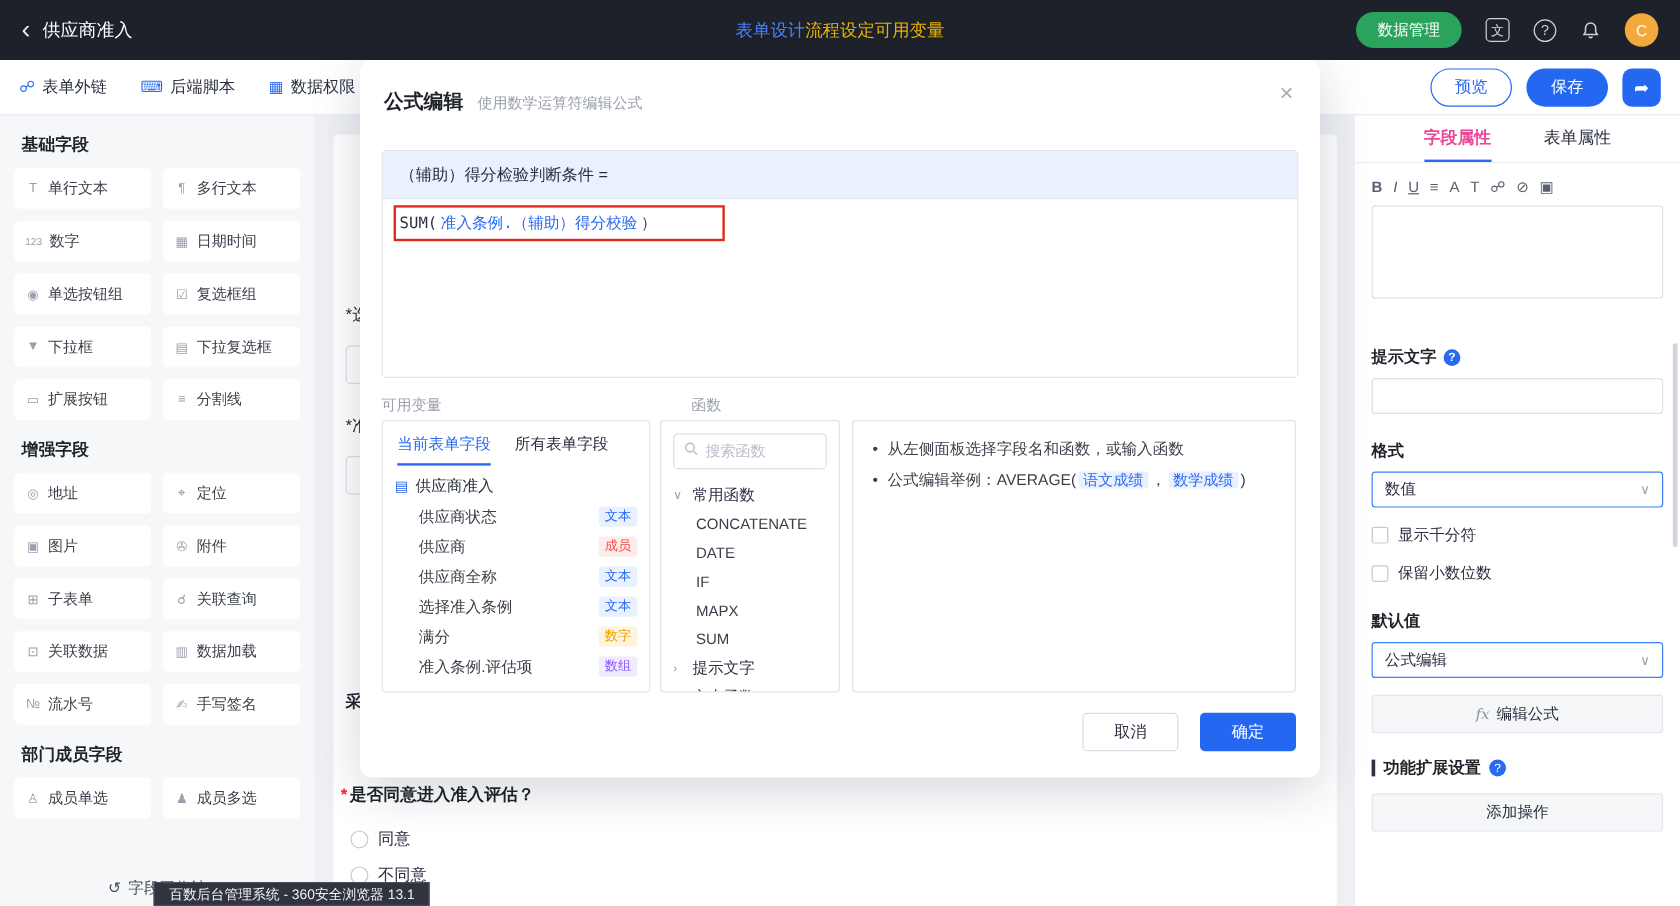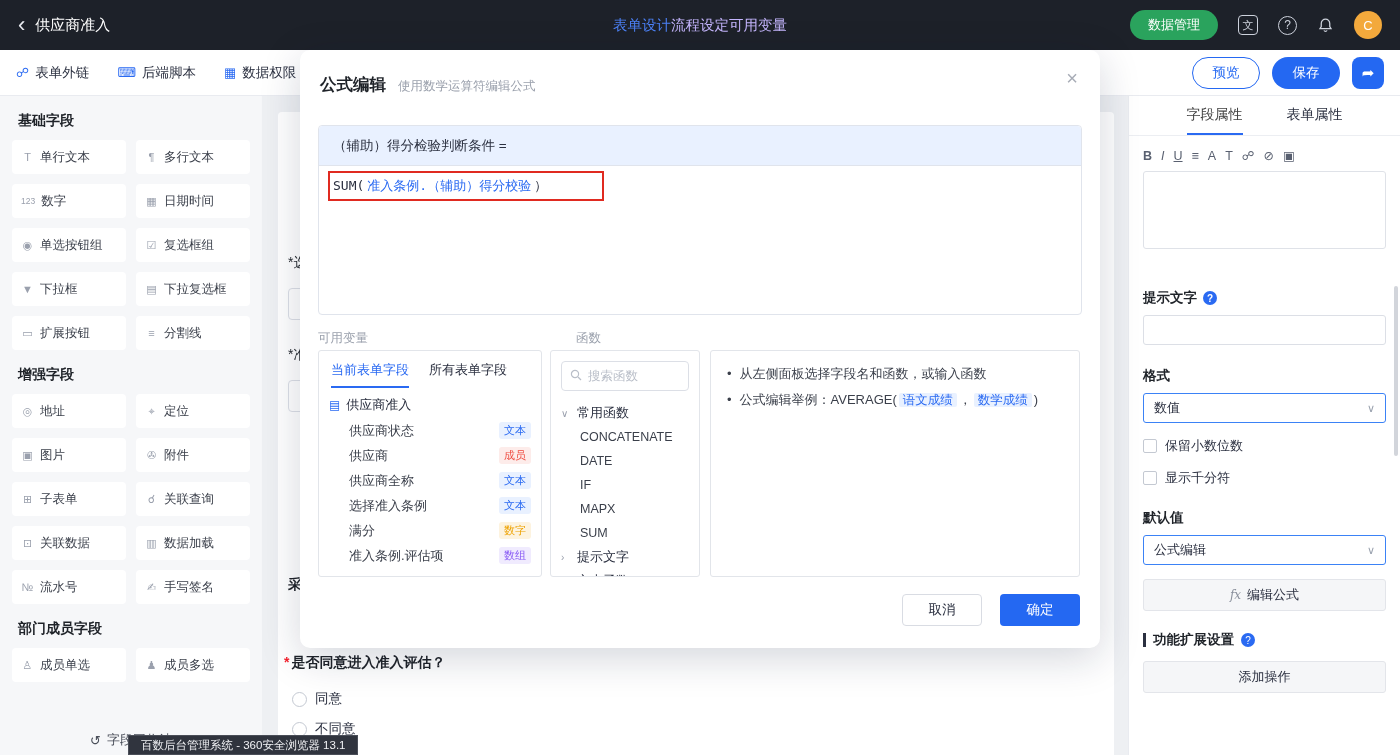--- a/index.html
+++ b/index.html
@@ -5,21 +5,21 @@
 *{margin:0;padding:0;box-sizing:border-box;}
 html,body{width:1400px;height:755px;}
 body{position:relative;overflow:hidden;background:#eef0f3;font-family:"Liberation Sans","DejaVu Sans",sans-serif;color:#1f2329;}
 
 
 .topbar{position:absolute;left:0;top:0;width:1400px;height:50px;background:#1d2129;display:flex;align-items:center;justify-content:space-between;padding:0 18px;z-index:30;}
 .tb-left{display:flex;align-items:center;gap:10px;}
 .back{color:#e8eaf0;font-size:22px;line-height:1;cursor:pointer;}
 .tb-title{color:#fff;font-size:15px;}
 .tb-tabs{position:absolute;left:50%;top:0;transform:translateX(-50%);height:50px;display:flex;align-items:center;}
-.tb-tab{color:#c4b5fd;font-size:14.5px;cursor:pointer;white-space:nowrap;}
+.tb-tab{color:#eab308;font-size:14.5px;cursor:pointer;white-space:nowrap;}
 .tb-tab.active{color:#4c80f5;}
 .tb-right{display:flex;align-items:center;gap:20px;}
 .btn-green{height:30px;padding:0 18px;border:none;border-radius:16px;background:#2aa35d;color:#fff;font-size:13px;cursor:pointer;}
 .ic-translate{width:20px;height:20px;border:1.4px solid #cdd2dc;border-radius:4px;color:#cdd2dc;font-size:11px;display:flex;align-items:center;justify-content:center;cursor:pointer;}
 .ic-help{width:19px;height:19px;border:1.4px solid #cdd2dc;border-radius:50%;color:#cdd2dc;font-size:12px;display:flex;align-items:center;justify-content:center;cursor:pointer;}
 .ic-bell{display:flex;align-items:center;cursor:pointer;}
 .avatar{width:28px;height:28px;border-radius:50%;background:#f3a93c;color:#fff;font-size:13px;display:flex;align-items:center;justify-content:center;cursor:pointer;}
 
 
 .subbar{position:absolute;left:0;top:50px;width:1400px;height:46px;background:#fff;border-bottom:1px solid #e9ebf0;display:flex;align-items:center;justify-content:space-between;padding:0 16px;z-index:10;}
@@ -47,21 +47,21 @@
 .c-input{position:absolute;width:120px;height:32px;border:1px solid #dcdfe6;border-radius:4px;background:#fff;}
 .c-question{position:absolute;left:22px;top:558px;font-size:14px;font-weight:bold;color:#1f2329;}
 .req{color:#f5222d;margin-right:2px;}
 .c-opt{position:absolute;left:30px;display:flex;align-items:center;gap:8px;font-size:13.5px;color:#2b3040;cursor:pointer;}
 .radio{width:15px;height:15px;border:1px solid #c4c9d2;border-radius:50%;background:#fff;}
 
 
 .props{position:absolute;left:1128px;top:96px;width:272px;bottom:0;background:#fff;border-left:1px solid #e9ebf0;z-index:5;}
 .p-tabs{height:40px;border-bottom:1px solid #eceef2;display:flex;align-items:stretch;justify-content:center;gap:44px;}
 .p-tab{font-size:14px;color:#2b3040;display:flex;align-items:center;cursor:pointer;border-bottom:2px solid transparent;}
-.p-tab.active{color:#404040;border-bottom-color:#2a6af2;font-weight:normal;}
+.p-tab.active{color:#ec4899;border-bottom-color:#2a6af2;font-weight:bold;}
 .p-body{padding:12px 14px;position:relative;}
 .rt-icons{display:flex;align-items:center;gap:9px;color:#596070;font-size:12.5px;}
 .rt-icons span{cursor:pointer;}
 .g-b{font-weight:bold;}
 .g-i{font-style:italic;}
 .g-u{text-decoration:underline;}
 .rt-box{height:78px;border:1px solid #dfe2e8;border-radius:3px;margin-top:8px;}
 .lbl{font-size:13.5px;font-weight:bold;color:#1f2329;display:flex;align-items:center;gap:6px;}
 .mt-big{margin-top:40px;}
 .mt22{margin-top:22px;}
@@ -329,25 +329,25 @@
     <input class="p-input" style="">
 
     <div class="lbl mt22">格式</div>
     <div class="p-select">
       <span>数值</span>
       <span class="chev">∨</span>
     </div>
 
     <div class="cb-row">
       <span class="cbx"></span>
-      <span>保留小数位数</span>
+      <span>显示千分符</span>
     </div>
     <div class="cb-row">
       <span class="cbx"></span>
-      <span>显示千分符</span>
+      <span>保留小数位数</span>
     </div>
 
     <div class="lbl mt22">默认值</div>
     <div class="p-select">
       <span>公式编辑</span>
       <span class="chev">∨</span>
     </div>
 
     <button class="p-btn">
       <span class="fx">fx</span>

